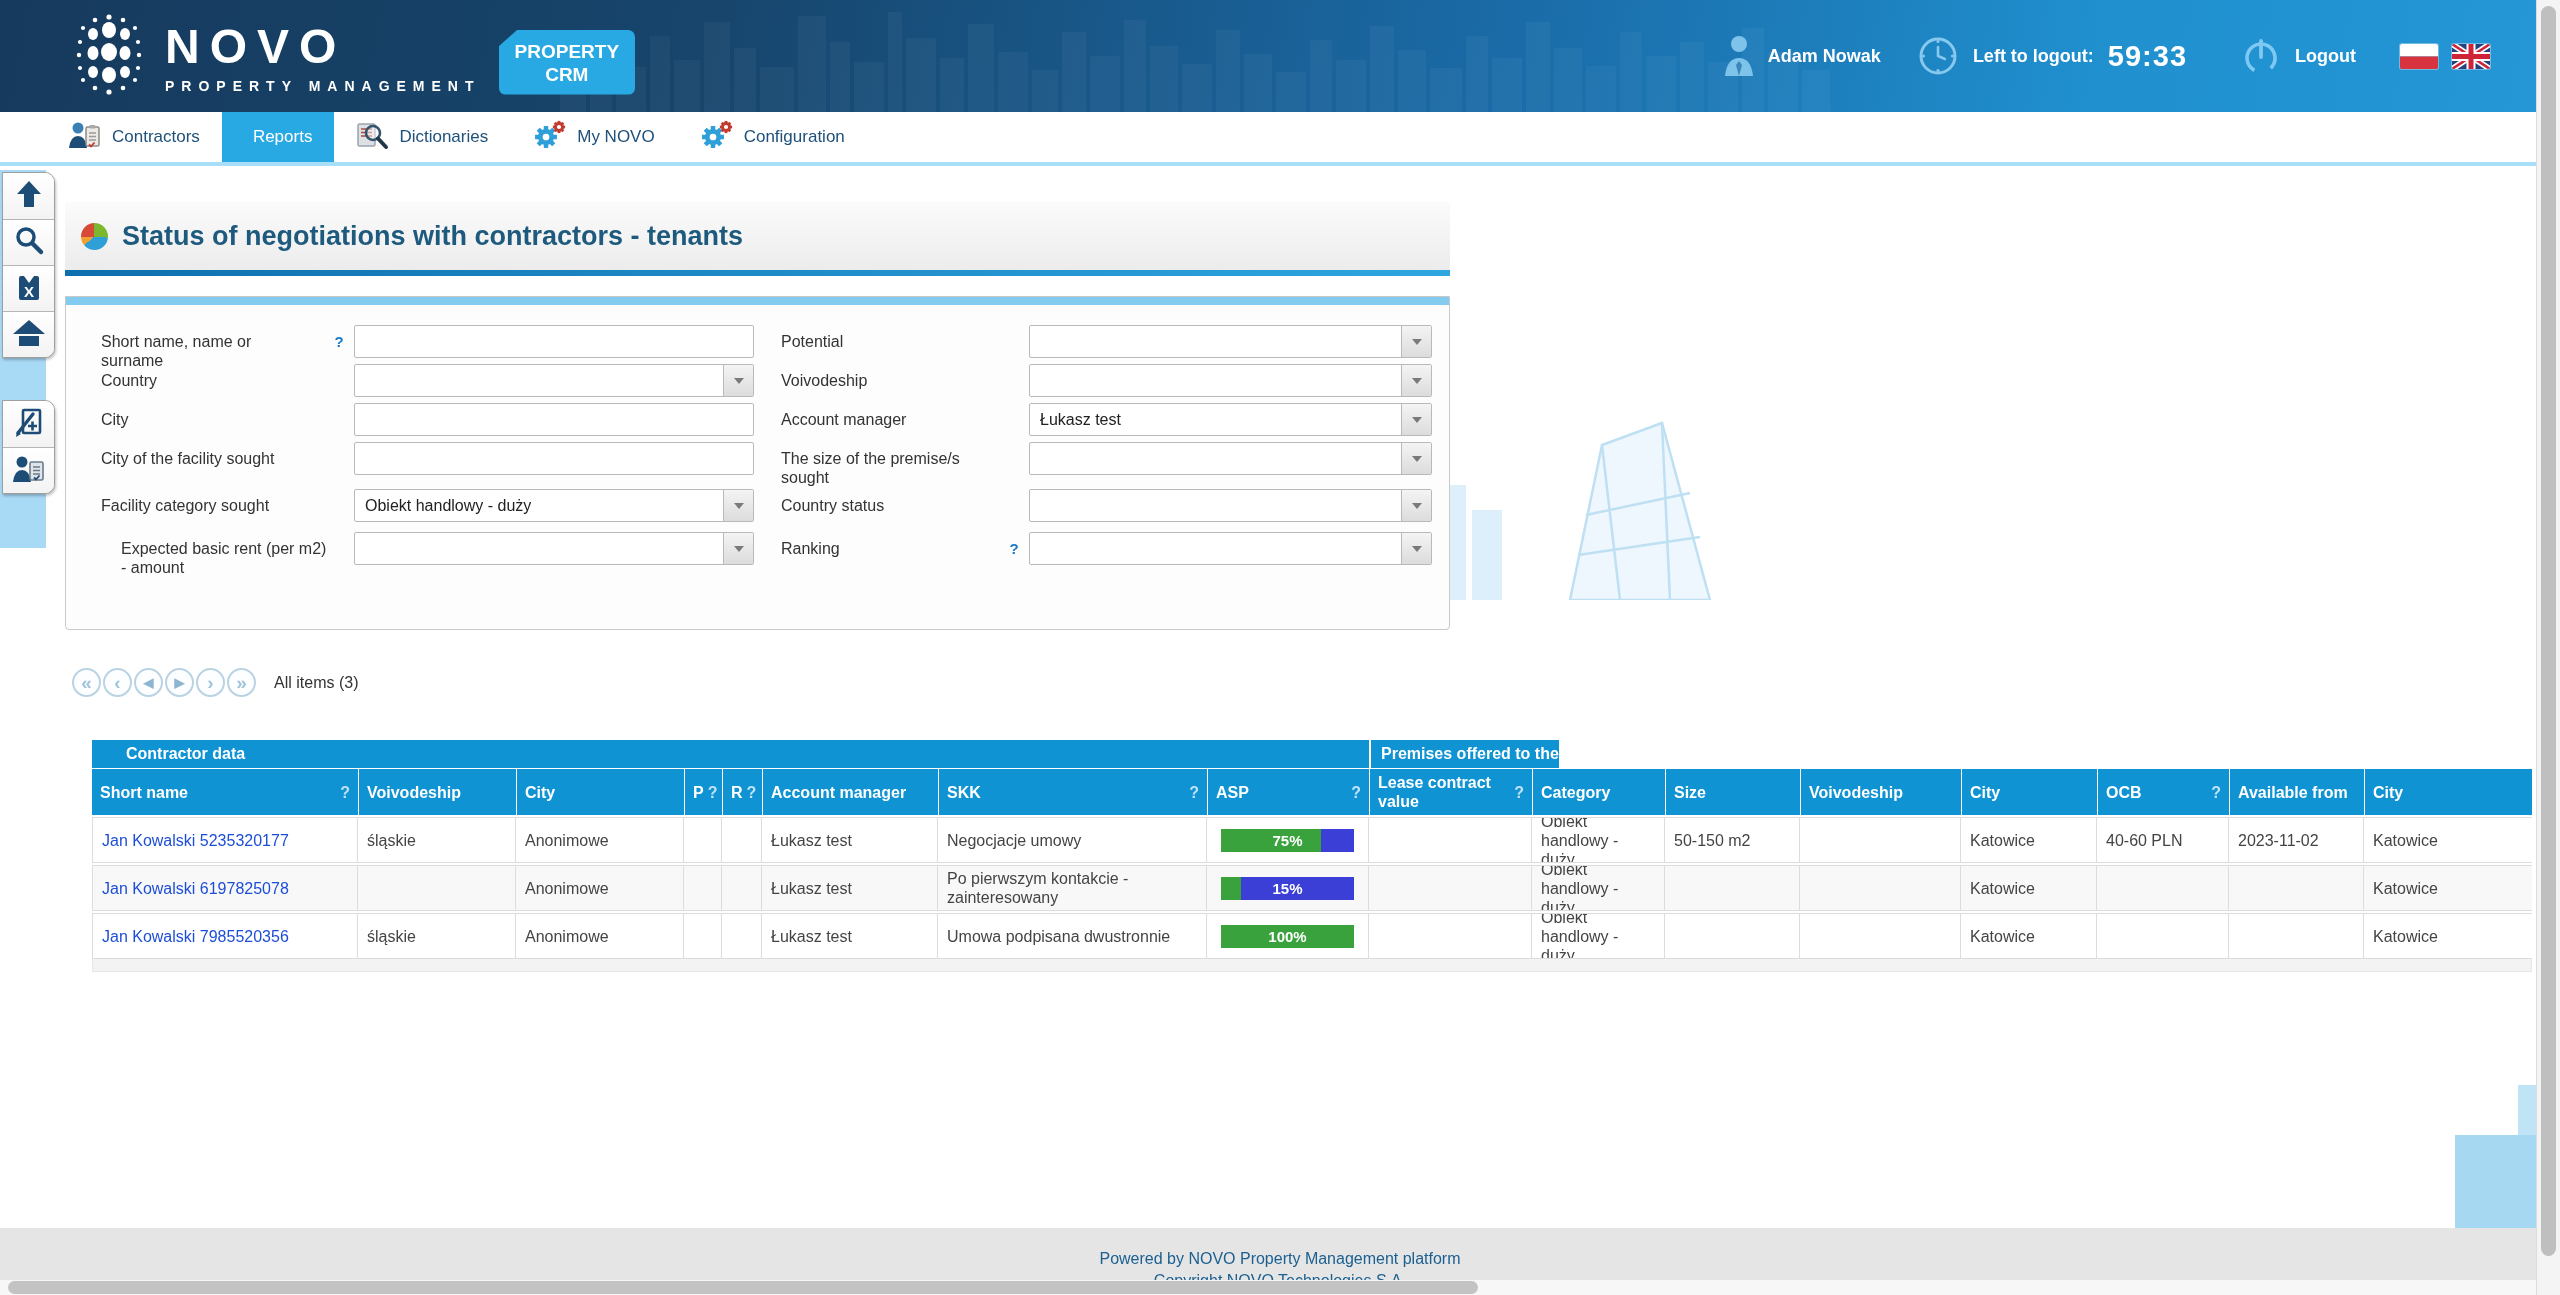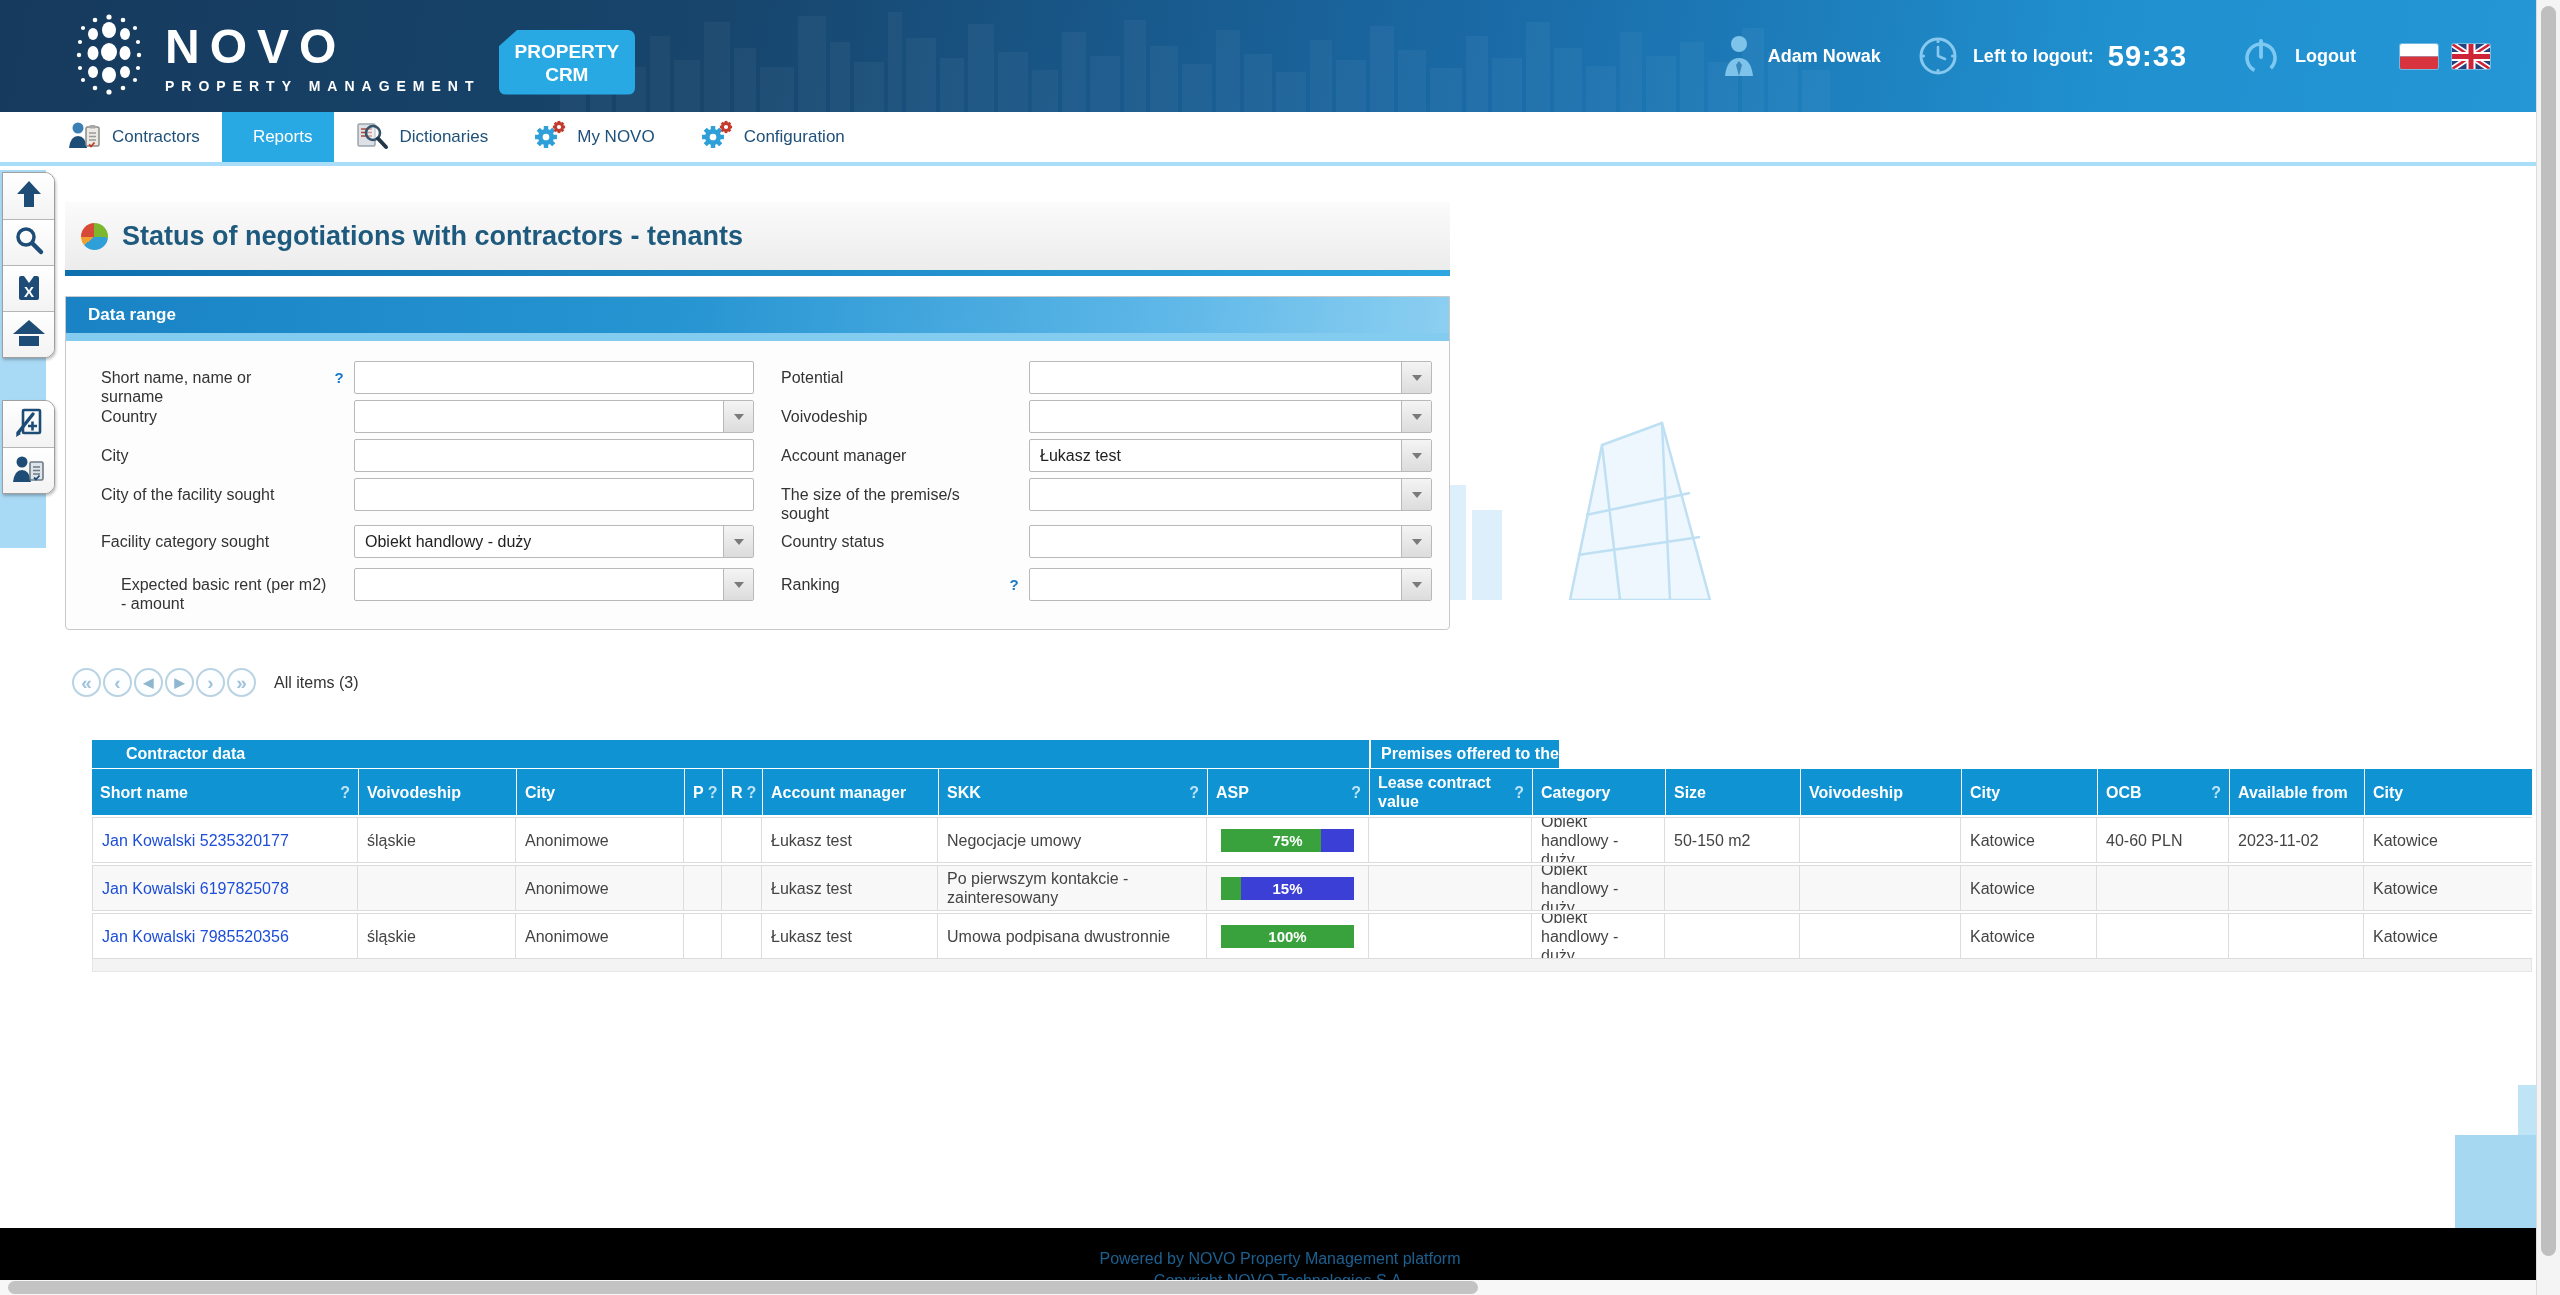--- a/index.html
+++ b/index.html
@@ -93,21 +93,21 @@
   .pbar .lbl{position:absolute;inset:0;display:flex;align-items:center;justify-content:center;
              color:#fff;font-weight:bold;font-size:15px;}
   .tbottom{width:2440px;height:13px;background:#f3f3f3;border:1px solid #e6e6e6;border-top:none;}
 
   
   .wmark{position:absolute;left:1150px;top:415px;z-index:0;}
   .corner1{position:absolute;left:2455px;top:1135px;width:81px;height:160px;background:#a6d8f2;}
   .corner2{position:absolute;left:2518px;top:1085px;width:18px;height:50px;background:#bfe4f6;}
 
   
-  .footer{position:absolute;left:0;top:1228px;width:2560px;height:67px;background:#000000;text-align:center;}
+  .footer{position:absolute;left:0;top:1228px;width:2560px;height:67px;background:#e5e5e5;text-align:center;}
   .f1{margin-top:22px;font-size:16px;color:#1c6091;}
   .f2{margin-top:4px;font-size:16px;color:#1c6091;}
   .hscroll{position:absolute;left:0;top:1280px;width:2536px;height:15px;background:#f7f7f7;}
   .hthumb{position:absolute;left:8px;top:1px;width:1470px;height:13px;background:#c3c3c3;border-radius:7px;cursor:pointer;}
   .vscroll{position:absolute;left:2536px;top:0;width:24px;height:1295px;background:#f4f4f4;border-left:1px solid #dcdcdc;}
   .vthumb{position:absolute;left:4px;top:6px;width:15px;height:1250px;background:#bfbfbf;border-radius:8px;cursor:pointer;}
 </style>
 </head>
 <body>
 
@@ -386,23 +386,20 @@
     </g>
   </svg>
 
   <div class="titlebar">
     <span class="pie"></span>
     <span class="title-text">Status of negotiations with contractors - tenants</span>
   </div>
   <div class="title-line"></div>
 
   <div class="fpanel">
-    <div class="fhead">
-      <span>Data range</span>
-    </div>
     <div class="fsub"></div>
     <div id="filter-body" style="position:relative;height:290px;">
         <div class="f-label" style="left: 35px; top: 27px; width: 208px;">Short name, name or surname</div>
         <div class="f-help" style="left: 266px; top: 28px;">?</div>
         <input class="f-text" style="left: 288px; top: 20px; width: 400px;">
         <div class="f-label" style="left: 35px; top: 66px; width: 208px;">Country</div>
         <div class="f-select" style="left: 288px; top: 59px; width: 400px;">
           <span class="val"></span>
                        <span class="dd"></span>
         </div>

